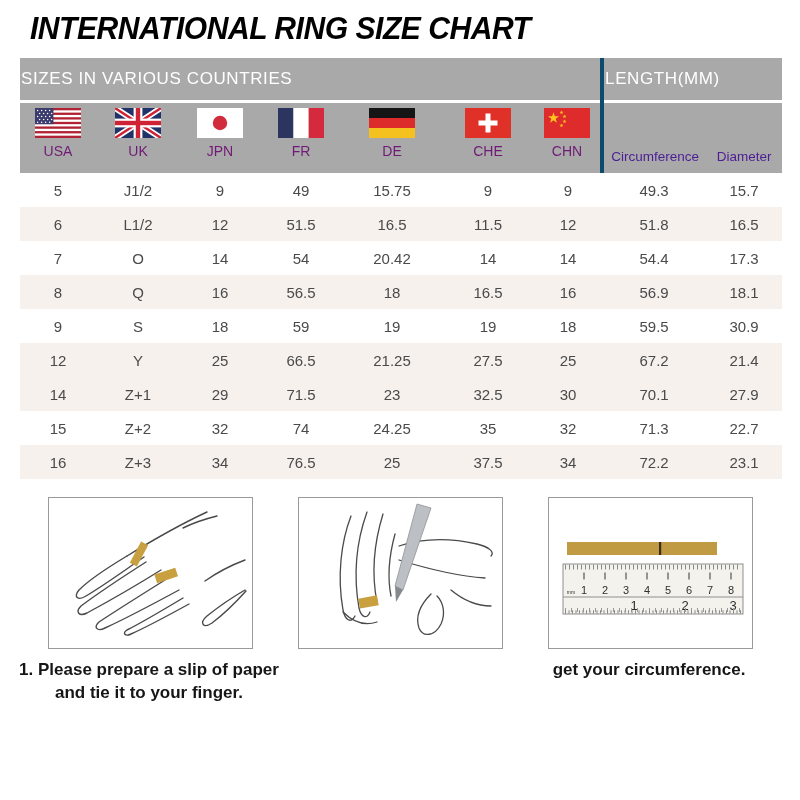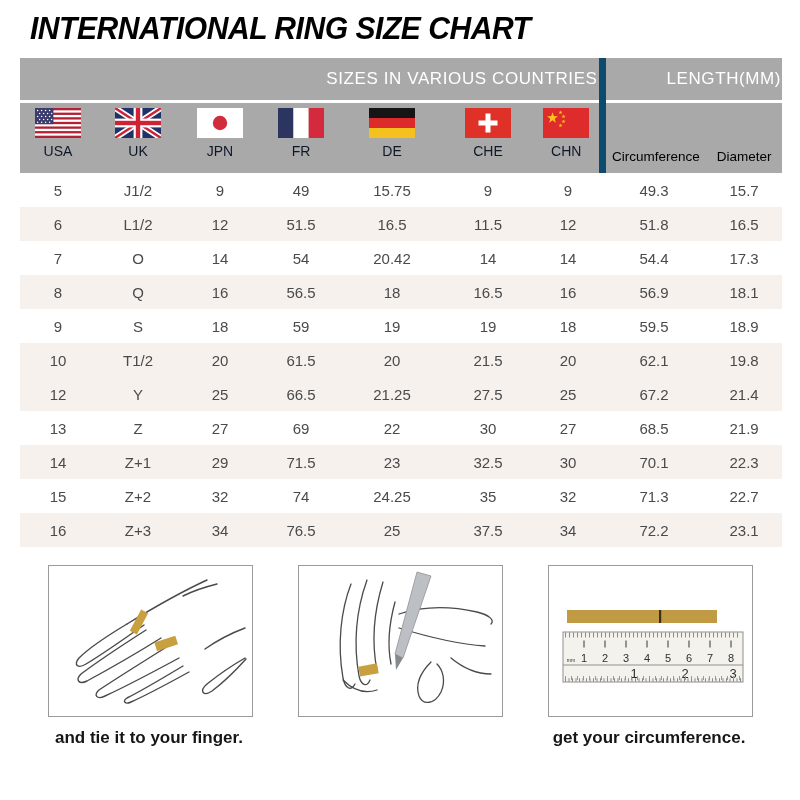--- a/index.html
+++ b/index.html
@@ -16,31 +16,31 @@
     transform:scaleX(.97);transform-origin:left center;
     white-space:nowrap;
   }
   table.ring-table{
     border-collapse:collapse;table-layout:fixed;
     width:762px;margin-left:20px;
   }
   .bar1 th{
     height:40px;background:var(--header-gray,#a9a9a9);
     color:#fff;font-size:17px;font-weight:normal;letter-spacing:.6px;
-    border-bottom:3px solid #fff;text-align:right;
-  }
-  .len-sec{border-left:7px solid #0c4a6e;}
+    border-bottom:3px solid #fff;text-align:left;
+  }
+  .len-sec{border-left:4px solid #0c4a6e;}
   .flagrow th{
     background:var(--header-gray,#a9a9a9);height:61px;
     vertical-align:top;padding:5px 0 0 0;font-weight:normal;
   }
   .flag-wrap{display:flex;justify-content:center;}
   .flag{display:block;}
-  .code{color:#0f172a;font-size:14px;margin-top:5px;text-align:center;font-weight:normal;}
-  th.lenhead{vertical-align:bottom;padding:0 0 9px 0;color:#000000;font-size:13.5px;text-align:center;}
+  .code{color:#701a75;font-size:14px;margin-top:5px;text-align:center;font-weight:normal;}
+  th.lenhead{vertical-align:bottom;padding:0 0 9px 0;color:#4c1d95;font-size:13.5px;text-align:center;}
   tbody td{
     height:34px;padding:0;text-align:center;
     font-size:15px;color:var(--body-text,#4a4a4a);
   }
   tbody tr.alt{background:var(--alt-row,#f7f1ee);}
   .instructions{display:flex;gap:45px;margin:18px 0 0 48px;}
   .instr{width:205px;}
   .box{
     width:203px;height:150px;border:1px solid #9a9a9a;background:#fff;
   }
@@ -235,65 +235,43 @@
       </tr>
       <tr>
         <td>9</td>
         <td>S</td>
         <td>18</td>
         <td>59</td>
         <td>19</td>
         <td>19</td>
         <td>18</td>
         <td>59.5</td>
-        <td>18.9</td>
-      </tr>
-      <tr class="alt">
-        <td>10</td>
-        <td>T1/2</td>
-        <td>20</td>
-        <td>61.5</td>
-        <td>20</td>
-        <td>21.5</td>
-        <td>20</td>
-        <td>62.1</td>
-        <td>19.8</td>
+        <td>30.9</td>
       </tr>
       <tr class="alt">
         <td>12</td>
         <td>Y</td>
         <td>25</td>
         <td>66.5</td>
         <td>21.25</td>
         <td>27.5</td>
         <td>25</td>
         <td>67.2</td>
         <td>21.4</td>
       </tr>
-      <tr>
-        <td>13</td>
-        <td>Z</td>
-        <td>27</td>
-        <td>69</td>
-        <td>22</td>
-        <td>30</td>
-        <td>27</td>
-        <td>68.5</td>
-        <td>21.9</td>
-      </tr>
       <tr class="alt">
         <td>14</td>
         <td>Z+1</td>
         <td>29</td>
         <td>71.5</td>
         <td>23</td>
         <td>32.5</td>
         <td>30</td>
         <td>70.1</td>
-        <td>22.3</td>
+        <td>27.9</td>
       </tr>
       <tr>
         <td>15</td>
         <td>Z+2</td>
         <td>32</td>
         <td>74</td>
         <td>24.25</td>
         <td>35</td>
         <td>32</td>
         <td>71.3</td>
@@ -328,20 +306,21 @@
           <path d="M196,62 C180,68 166,76 156,83"></path>
           <path d="M196,92 C182,100 168,110 158,118 C150,125 154,131 163,125 C175,116 188,103 197,93"></path>
         </g>
         <g fill="#c9a03f">
           <rect x="86" y="44" width="8" height="24" transform="rotate(28 90 56)"></rect>
           <rect x="106" y="73" width="22" height="9" transform="rotate(-18 117 77)"></rect>
         </g>
       </svg>
     </div>
     <p class="caption">
+      <span>1. Please prepare a slip of paper</span>
       <span>and tie it to your finger.</span>
     </p>
   </div>
 
   <div class="instr">
     <div class="box">
       <svg width="203" height="150" viewBox="0 0 203 150">
         <g stroke="#4a4a4a" stroke-width="1.3" fill="none" stroke-linecap="round">
           <path d="M52,18 C42,44 38,78 44,112 C46,122 52,126 56,118"></path>
           <path d="M68,14 C58,42 54,76 60,110 C62,119 68,122 71,114"></path>

